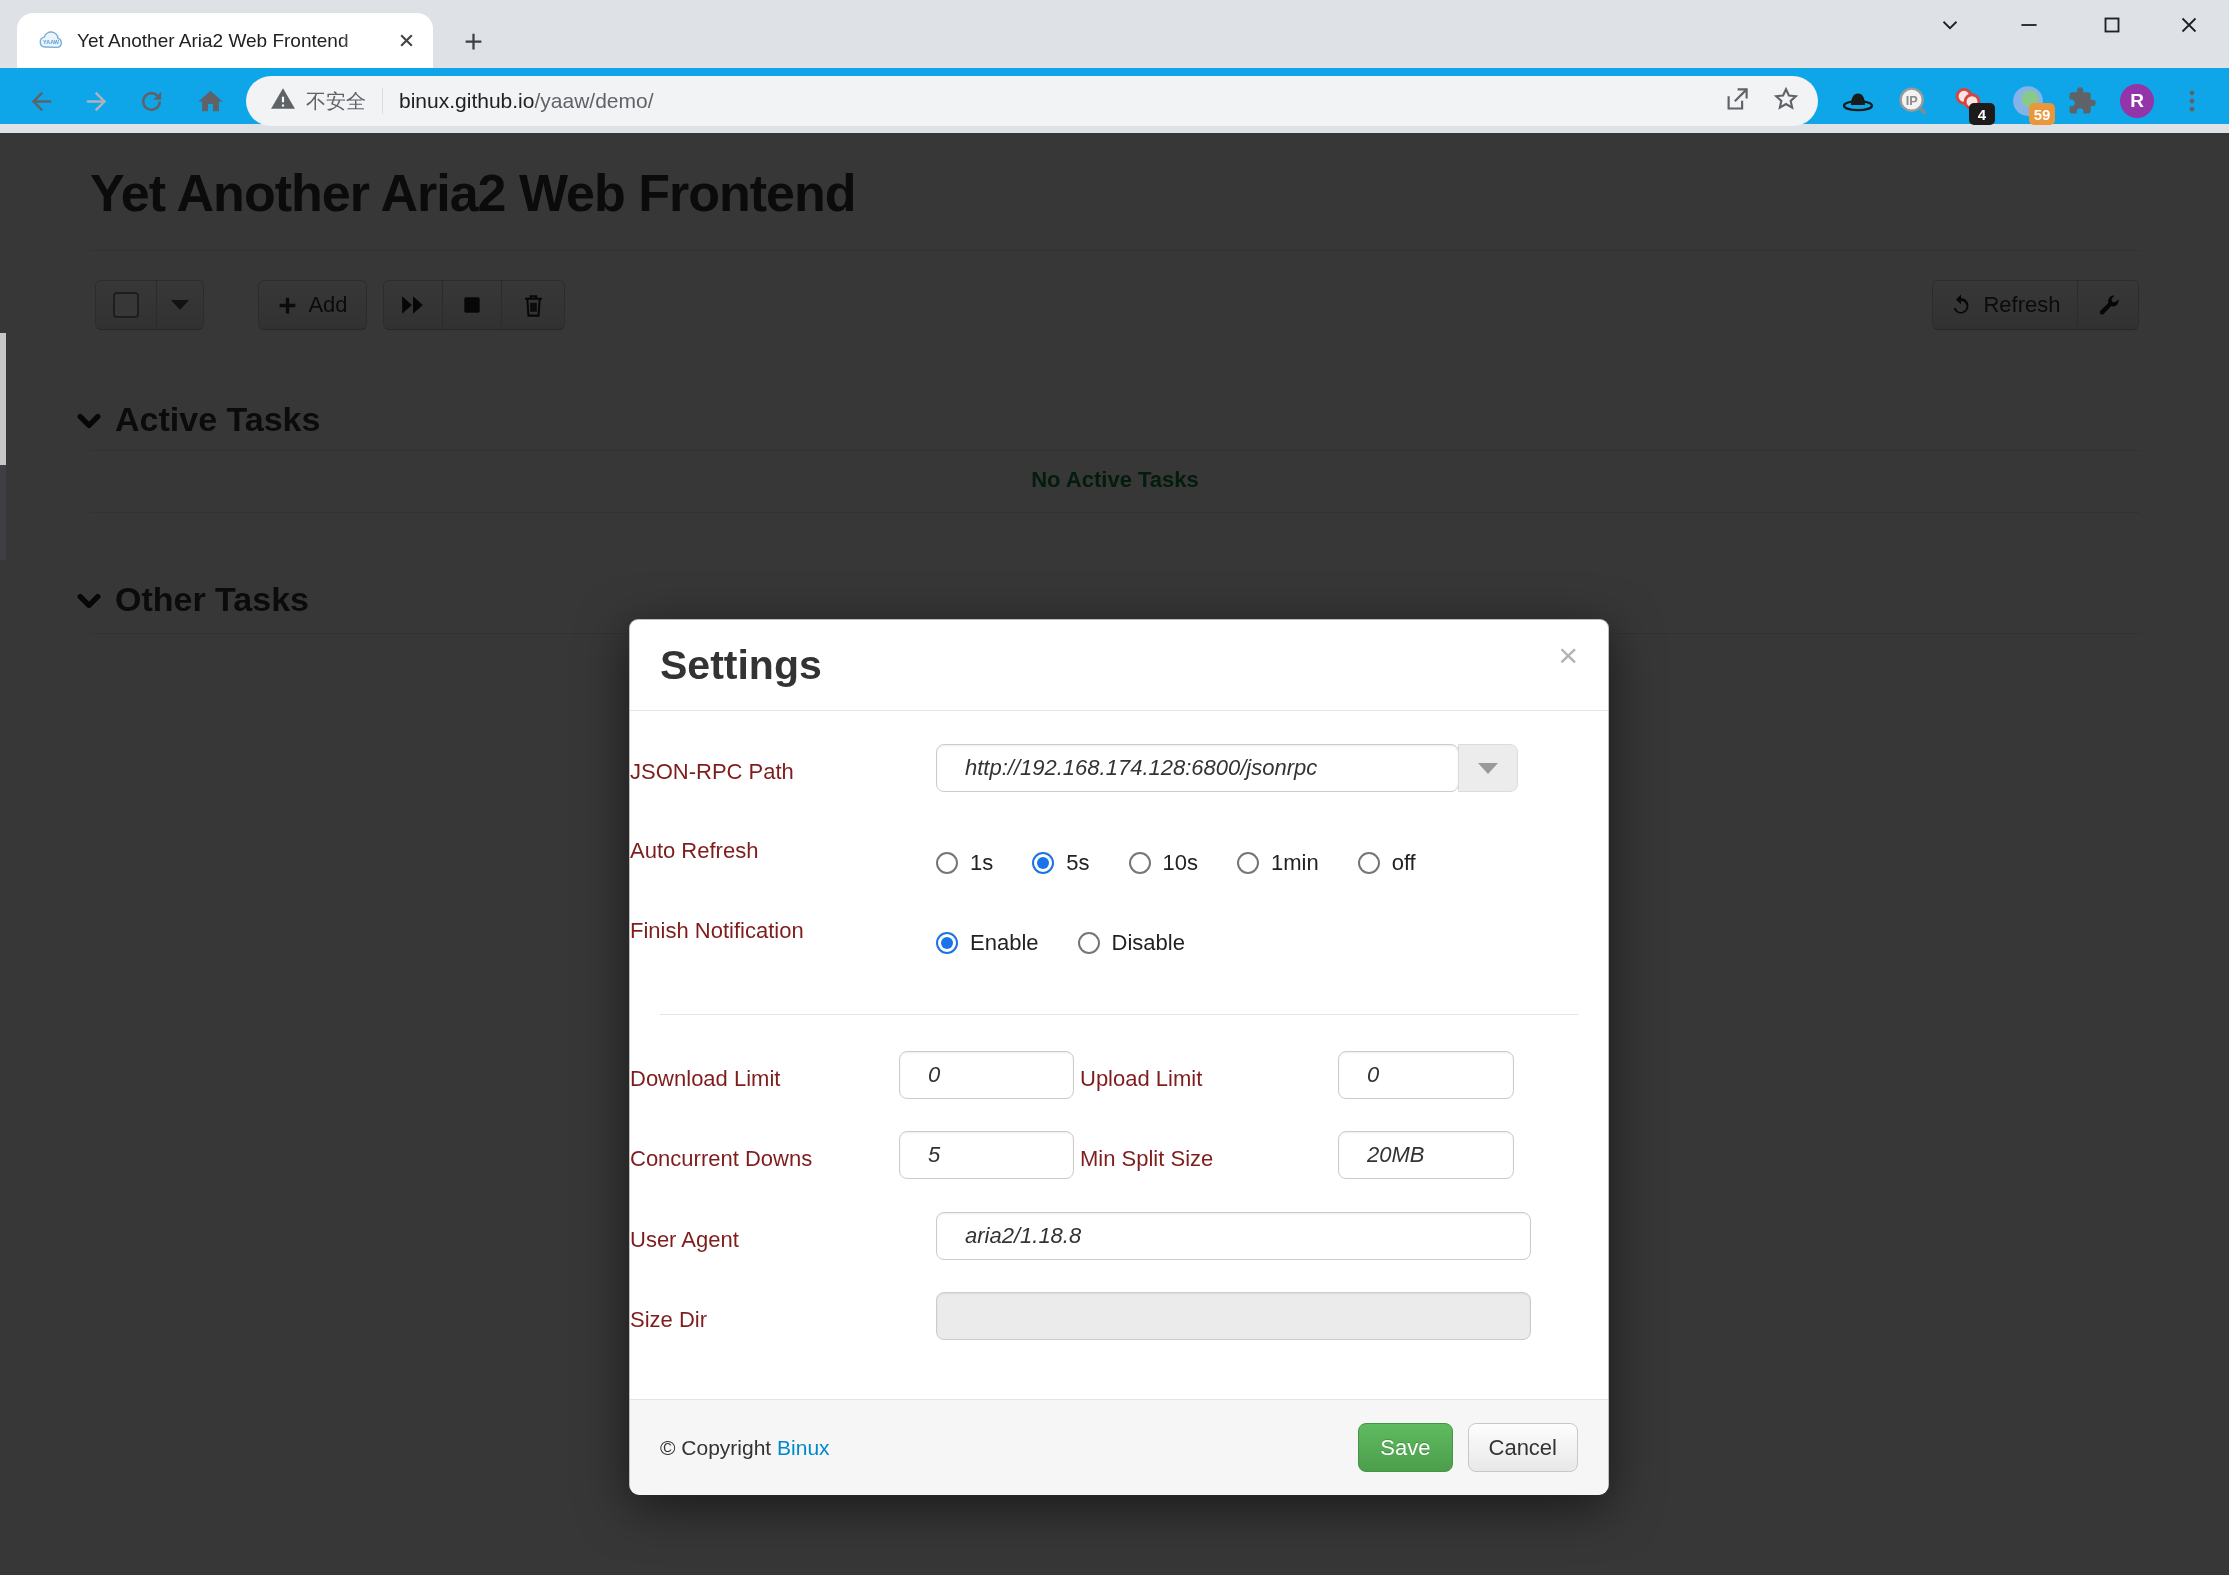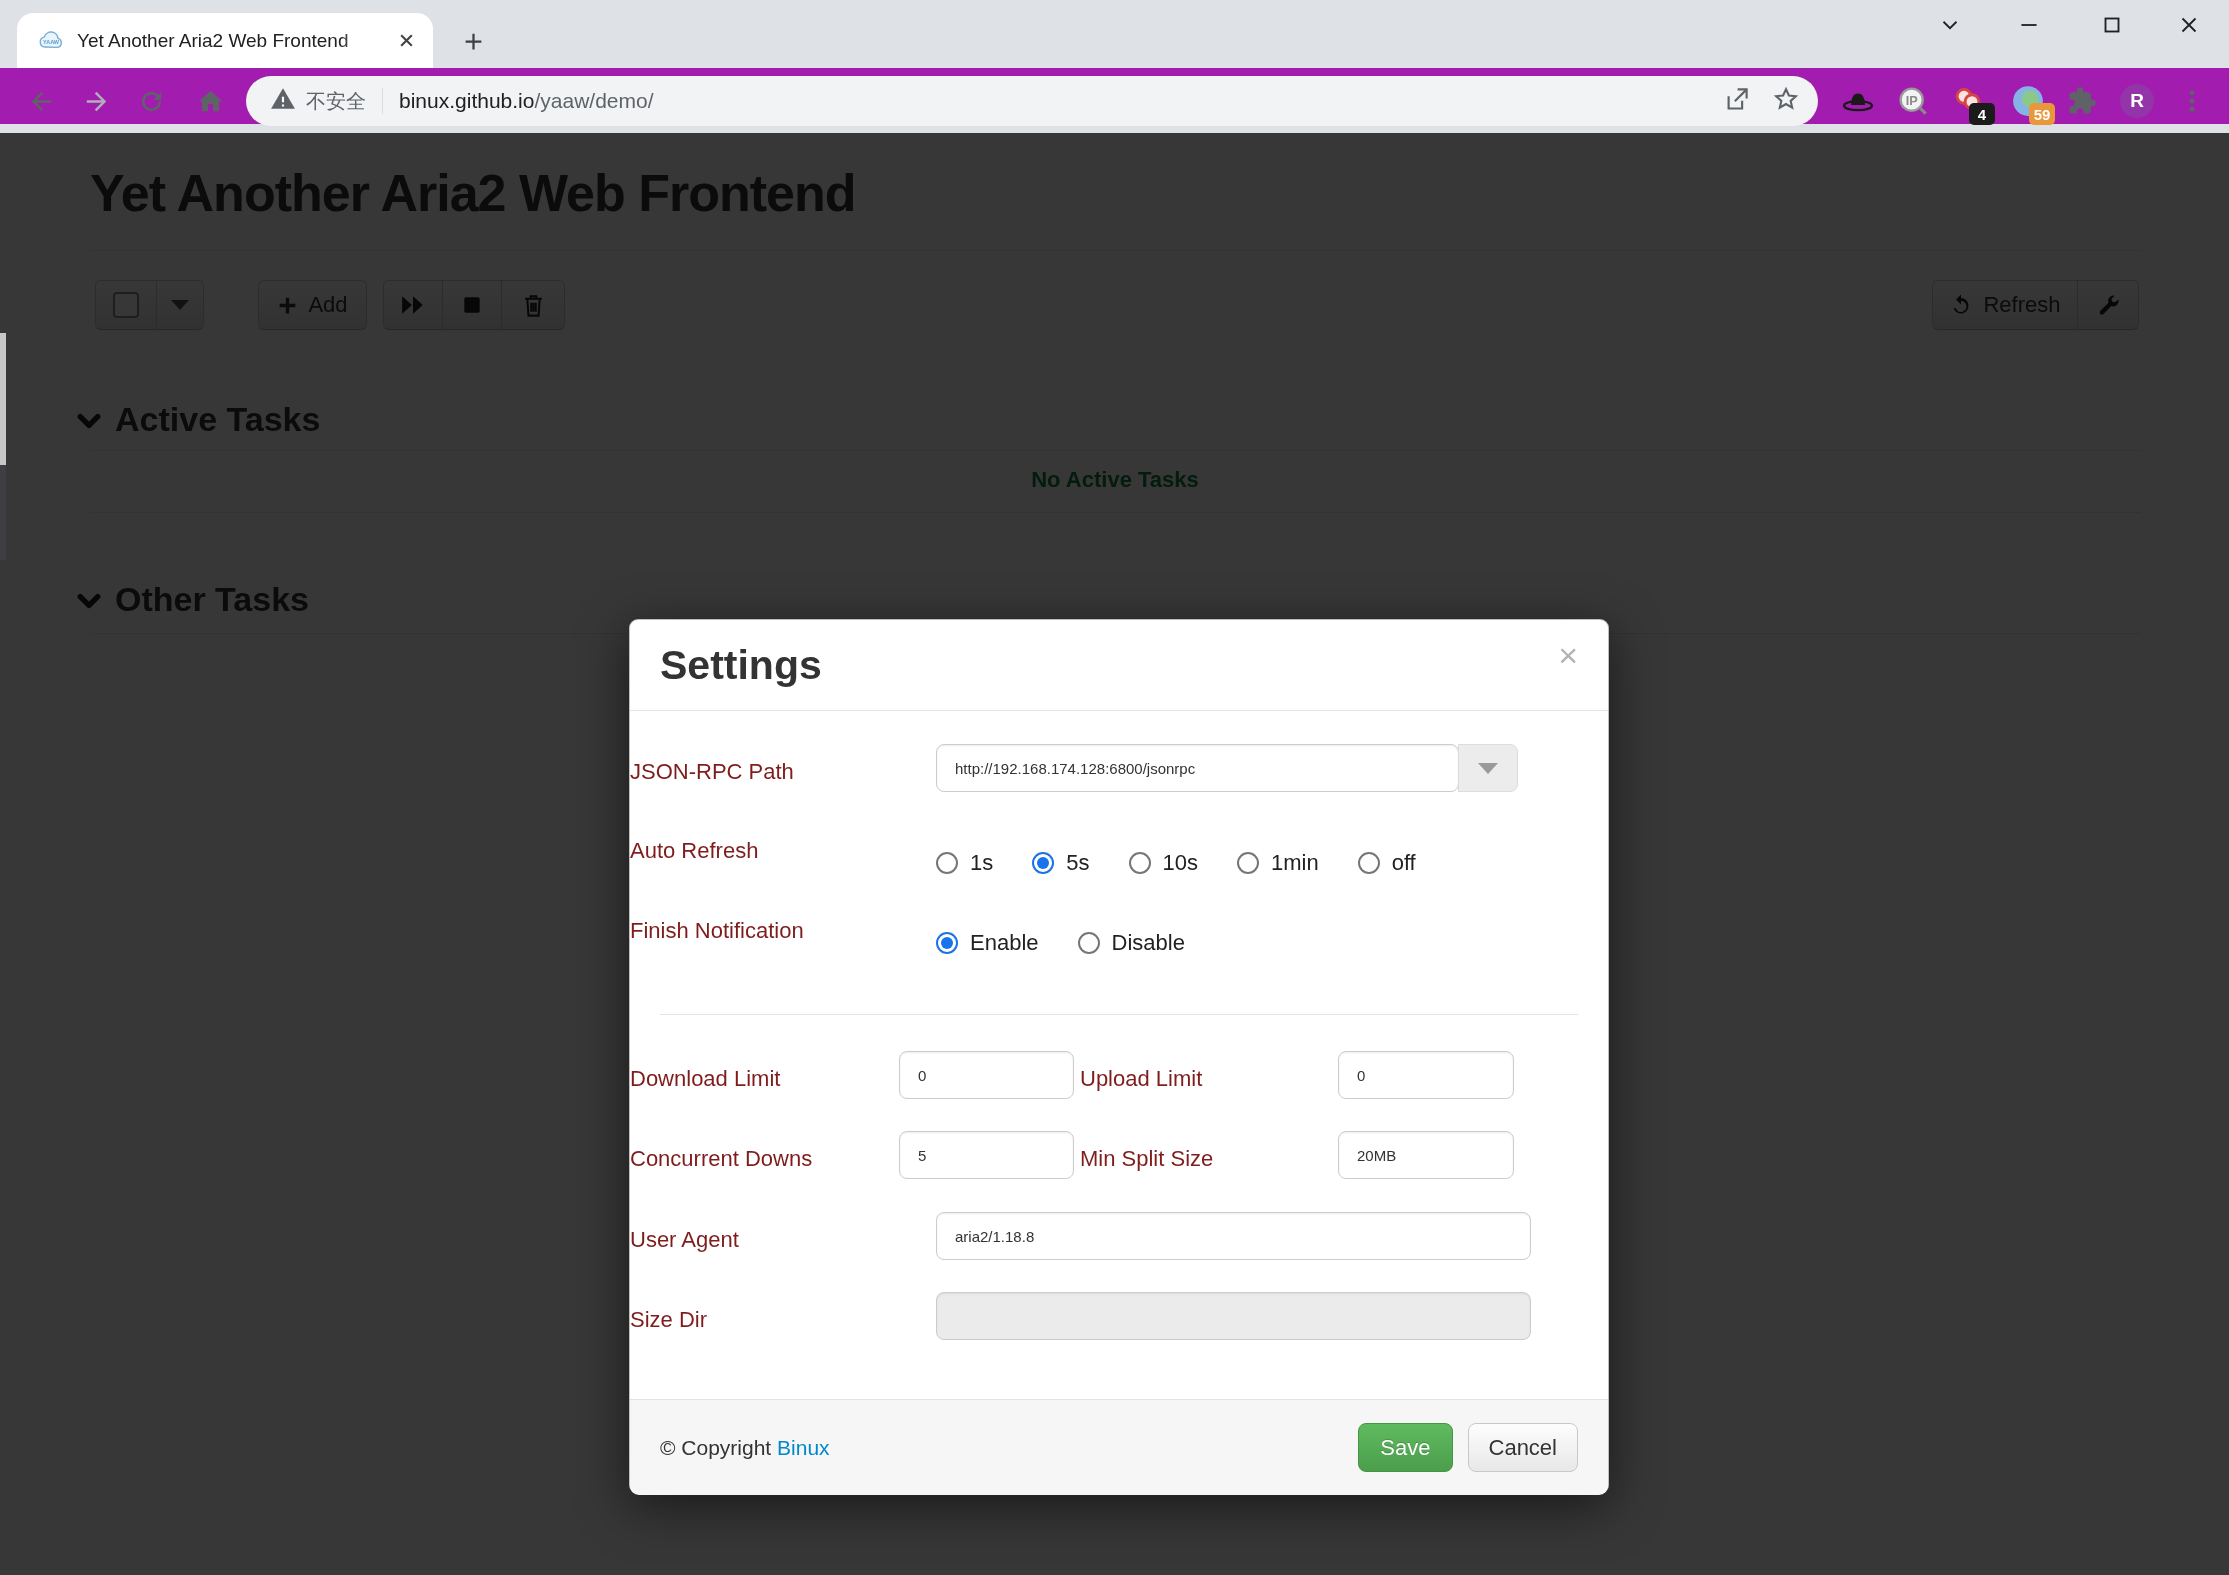--- a/index.html
+++ b/index.html
@@ -13,21 +13,21 @@
          border-radius:16px 16px 0 0; display:flex; align-items:center; padding:0 14px 0 20px; }
   .favicon { width:28px; height:28px; flex:0 0 auto; }
   .tab-title { font-size:19px; color:#202124; margin-left:12px; white-space:nowrap; overflow:hidden;
                width:300px; -webkit-mask-image:linear-gradient(90deg,#000 88%,transparent);
                mask-image:linear-gradient(90deg,#000 88%,transparent); }
   .tab-close { width:26px; height:26px; margin-left:auto; display:flex; align-items:center; justify-content:center; border-radius:50%; }
   .newtab { position:absolute; left:450px; top:18px; width:46px; height:46px; display:flex; align-items:center; justify-content:center; border-radius:50%; }
   .winctl { position:absolute; top:8px; width:34px; height:34px; display:flex; align-items:center; justify-content:center; }
 
   
-  .navbar { position:absolute; top:68px; left:0; right:0; height:56px; background:#a21caf; }
+  .navbar { position:absolute; top:68px; left:0; right:0; height:56px; background:#0ea5e9; }
   .navbtn { position:absolute; top:11px; width:44px; height:44px; display:flex; align-items:center; justify-content:center; border-radius:50%; }
   .omnibox { position:absolute; left:246px; top:8px; width:1572px; height:50px; background:#f1f3f4;
              border-radius:25px; display:flex; align-items:center; padding:0 18px 0 24px; }
   .sec-label { font-size:20px; color:#5f6368; margin:0 6px 0 10px; white-space:nowrap; }
   .omni-sep { width:1px; height:26px; background:#dadce0; margin:0 16px 0 10px; }
   .url { font-size:21px; white-space:nowrap; }
   .url .host { color:#202124; }
   .url .path { color:#5f6368; }
   .omni-right { margin-left:auto; display:flex; align-items:center; gap:22px; }
   .ext { position:absolute; top:13px; width:40px; height:40px; display:flex; align-items:center; justify-content:center; }
@@ -62,22 +62,22 @@
   .empty-msg { position:absolute; left:90px; right:89px; text-align:center; font-size:22px; font-weight:bold; color:#15803d; }
 
   
   .modal { position:absolute; left:629px; top:486px; width:980px; height:875px; background:#fff; z-index:20;
            border-radius:9px; box-shadow:0 12px 50px rgba(0,0,0,.55); border:1px solid rgba(0,0,0,.25); }
   .m-header { position:absolute; top:0; left:0; right:0; height:91px; border-bottom:1px solid #e5e5e5; padding:22px 30px; }
   .m-title { font-size:41px; font-weight:bold; color:#333; line-height:46px; }
   .m-close { position:absolute; top:20px; right:30px; font-size:34px; color:#b3b3b3; line-height:30px; cursor:default; }
   .form-row { position:absolute; left:0; right:0; height:48px; }
   .f-label { position:absolute; left:0; top:4px; width:263px; height:48px; line-height:48px; text-align:left; font-size:22px; color:#7f1d1d; }
-  .inp { height:48px; border:1px solid #ccc; border-radius:8px; font-size:15px; color:#333; padding:0 18px;
-         font-family:"Liberation Sans","DejaVu Sans",sans-serif; box-shadow:inset 0 1px 2px rgba(0,0,0,.08); background:#fff; }
+  .inp { height:48px; border:1px solid #ccc; border-radius:8px; font-size:22px; color:#333; padding:0 28px;
+         font-family:"Liberation Sans","DejaVu Sans",sans-serif; box-shadow:inset 0 1px 2px rgba(0,0,0,.08); background:#fff;font-style:italic; }
   .inp:disabled { background:#ebebeb; color:#777; }
   .caret-btn { position:absolute; left:829px; top:0; width:60px; height:48px; background:#ececec; border:1px solid #dcdcdc;
                border-radius:0 8px 8px 0; margin-left:-1px; display:flex; align-items:center; justify-content:center; }
   .caret-btn .tri { width:0; height:0; border-left:10px solid transparent; border-right:10px solid transparent; border-top:11px solid #9a9a9a; }
   .radio-row { position:absolute; left:306px; top:16px; height:48px; display:flex; gap:39px; }
   .radio-opt { display:flex; align-items:center; gap:12px; font-size:22px; color:#222; }
   .radio-circle { width:22px; height:22px; border:2px solid #767676; border-radius:50%; background:#fff; position:relative; flex:0 0 auto; }
   .radio-opt.checked .radio-circle { border-color:#1a73e8; }
   .radio-opt.checked .radio-circle::after { content:''; position:absolute; inset:3px; border-radius:50%; background:#1a73e8; }
   .m-hr { position:absolute; left:30px; right:30px; top:394px; border-top:1px solid #e5e5e5; }

